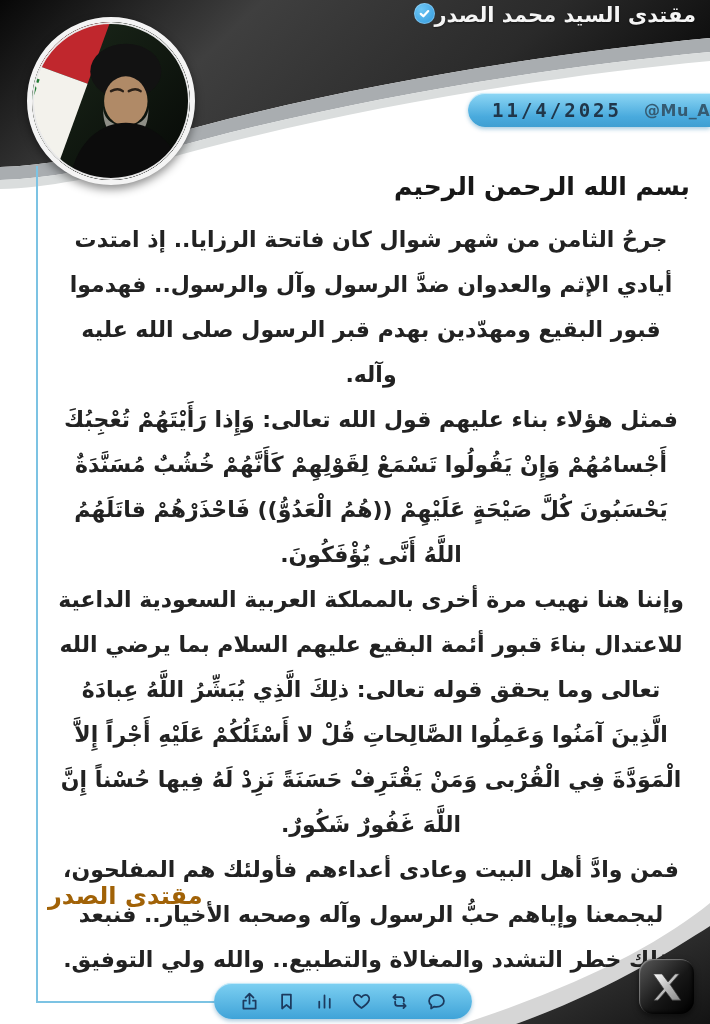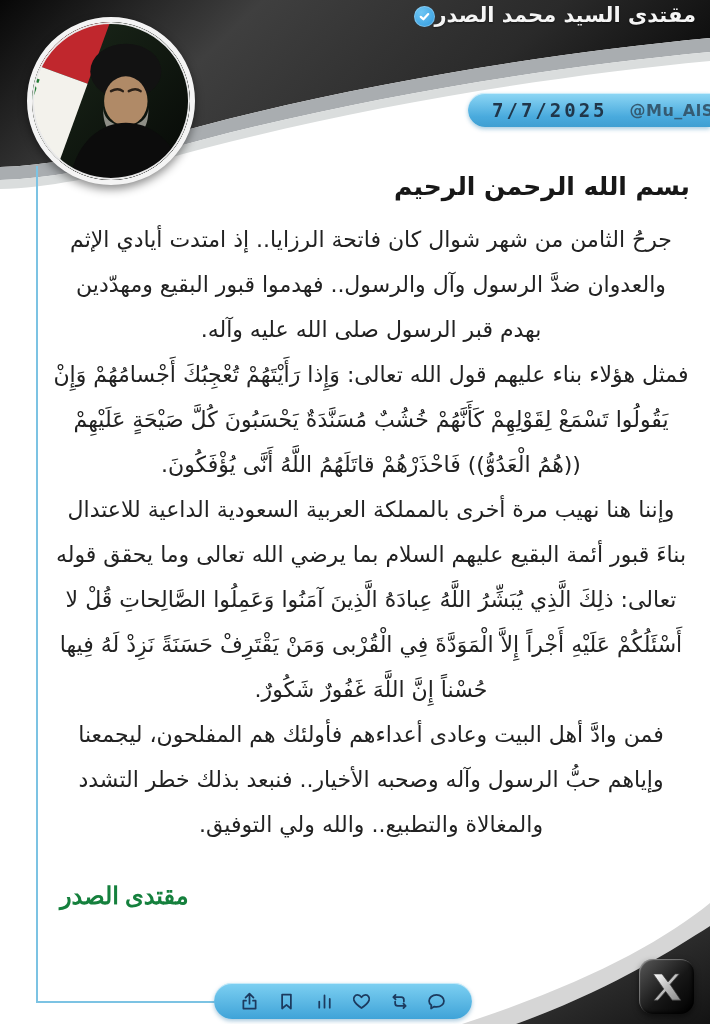--- a/index.html
+++ b/index.html
@@ -5,21 +5,21 @@
   html,body{margin:0;padding:0;background:#777;}
   .page{
     position:relative;width:710px;height:1024px;margin:0 auto;
     background:#ffffff;overflow:hidden;
     font-family:"DejaVu Sans",sans-serif;
   }
   .bg-svg{position:absolute;inset:0;width:710px;height:1024px;}
   
   .account-row{
     position:absolute;top:3px;right:14px;direction:rtl;
-    display:flex;align-items:flex-end;
+    display:flex;align-items:flex-start;
   }
   .account-name{color:#f5f5f5;font-size:21px;font-weight:700;letter-spacing:.2px;
     text-shadow:0 1px 2px rgba(0,0,0,.5);}
   .badge{width:21px;height:21px;border-radius:50%;
     background:radial-gradient(circle at 35% 30%,#6ec6f4,#2f98dd);
     display:flex;align-items:center;justify-content:center;flex:0 0 auto;
     box-shadow:0 0 0 1px rgba(255,255,255,.25) inset;}
   
   .avatar{
     position:absolute;left:27px;top:17px;width:158px;height:158px;border-radius:50%;
@@ -36,23 +36,23 @@
     box-shadow:0 2px 4px rgba(60,140,185,.45), inset 0 1px 0 rgba(255,255,255,.55);
     display:flex;align-items:center;gap:22px;padding:0 10px 0 24px;box-sizing:border-box;
   }
   .date-text{font-size:19px;font-weight:700;color:#20364a;letter-spacing:3px;font-family:"DejaVu Sans Mono","DejaVu Sans",monospace,sans-serif;}
   .handle-text{font-size:16px;font-weight:700;color:#355b72;letter-spacing:.5px;}
   
   .content{
     position:absolute;top:172px;left:52px;right:20px;direction:rtl;color:#1f1f1f;
   }
   .basmala{font-size:25px;font-weight:700;margin:0 0 16px 0;color:#171717;}
-  .post-par{font-size:22px;font-weight:400;line-height:45px;text-align:center;margin:0;color:#222;}
+  .post-par{font-size:22px;font-weight:700;line-height:45px;text-align:center;margin:0;color:#222;}
   .signature{
-    position:absolute;left:60px;top:882px;font-size:24px;font-weight:700;color:#15803d;direction:rtl;font-family:Liberation Serif, serif;
+    position:absolute;left:48px;top:882px;font-size:24px;font-weight:700;color:#a16207;direction:rtl;
   }
   
   .line-v{position:absolute;left:36px;top:166px;width:2px;height:837px;background:#7cc3e3;}
   .line-h{position:absolute;left:36px;top:1001px;width:182px;height:2px;background:#7cc3e3;}
   
   .action-pill{
     position:absolute;left:214px;top:983px;width:258px;height:36px;border-radius:18px;
     background:linear-gradient(#7dd0f2,#3fa3d8);
     box-shadow:inset 0 1px 0 rgba(255,255,255,.55), 0 2px 4px rgba(40,120,170,.4);
     display:flex;align-items:center;justify-content:space-evenly;padding:0 10px;box-sizing:border-box;
@@ -128,21 +128,21 @@
           <path d="M72,86 C72,112 118,112 118,86 C118,104 114,116 95,118 C76,116 72,104 72,86 Z" fill="#8f8f87"></path>
           <path d="M80,70 q7,-4 12,0 M98,70 q7,-4 12,0" stroke="#2a2018" stroke-width="2.5" fill="none" stroke-linecap="round"></path>
           <path d="M38,160 C46,118 72,102 95,102 C118,102 146,118 154,160 Z" fill="#0c0c0c"></path>
         </g>
       </g>
       <circle cx="80" cy="80" r="79" fill="none" stroke="#e9e9e9" stroke-width="2"></circle>
     </svg>
   </div>
 
   <div class="date-pill">
-    <span class="date-text">7/7/2025</span>
+    <span class="date-text">11/4/2025</span>
     <span class="handle-text">@Mu_AlSadr</span>
   </div>
 
   <div class="line-v"></div>
   <div class="line-h"></div>
 
   <div class="content">
     <h2 class="basmala">بسم الله الرحمن الرحيم</h2>
     <p class="post-par">جرحُ الثامن من شهر شوال كان فاتحة الرزايا.. إذ امتدت أيادي الإثم والعدوان ضدَّ الرسول وآل والرسول.. فهدموا قبور البقيع ومهدّدين بهدم قبر الرسول صلى الله عليه وآله.</p>
     <p class="post-par">فمثل هؤلاء بناء عليهم قول الله تعالى: وَإِذا رَأَيْتَهُمْ تُعْجِبُكَ أَجْسامُهُمْ وَإِنْ يَقُولُوا تَسْمَعْ لِقَوْلِهِمْ كَأَنَّهُمْ خُشُبٌ مُسَنَّدَةٌ يَحْسَبُونَ كُلَّ صَيْحَةٍ عَلَيْهِمْ ((هُمُ الْعَدُوُّ)) فَاحْذَرْهُمْ قاتَلَهُمُ اللَّهُ أَنَّى يُؤْفَكُونَ.</p>

